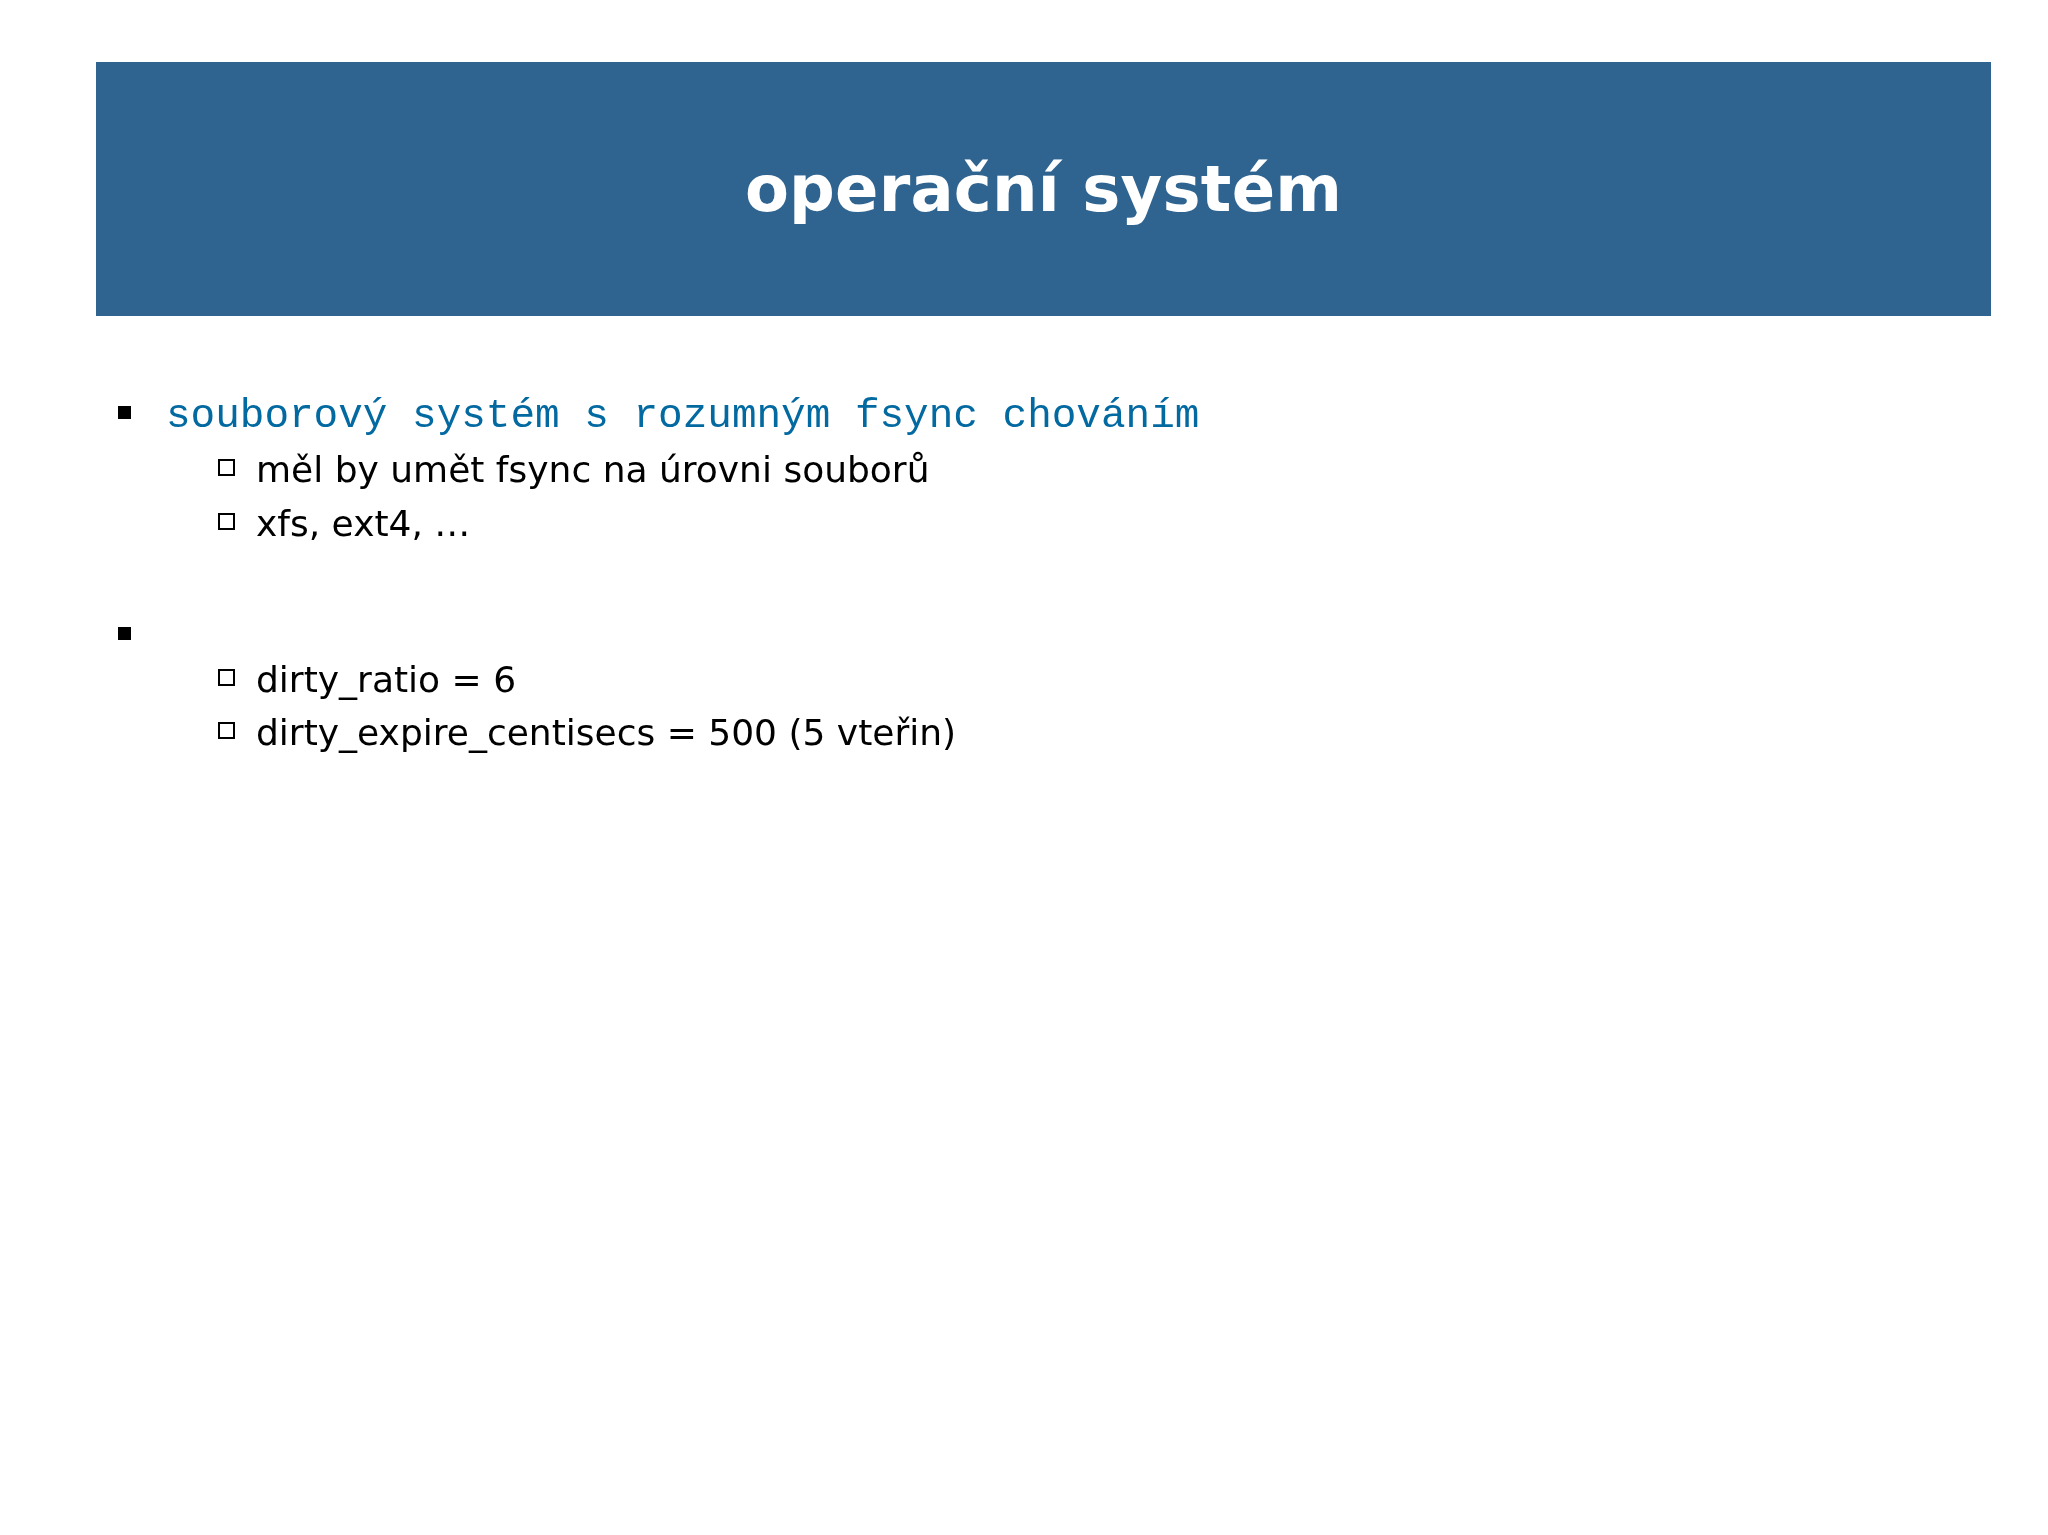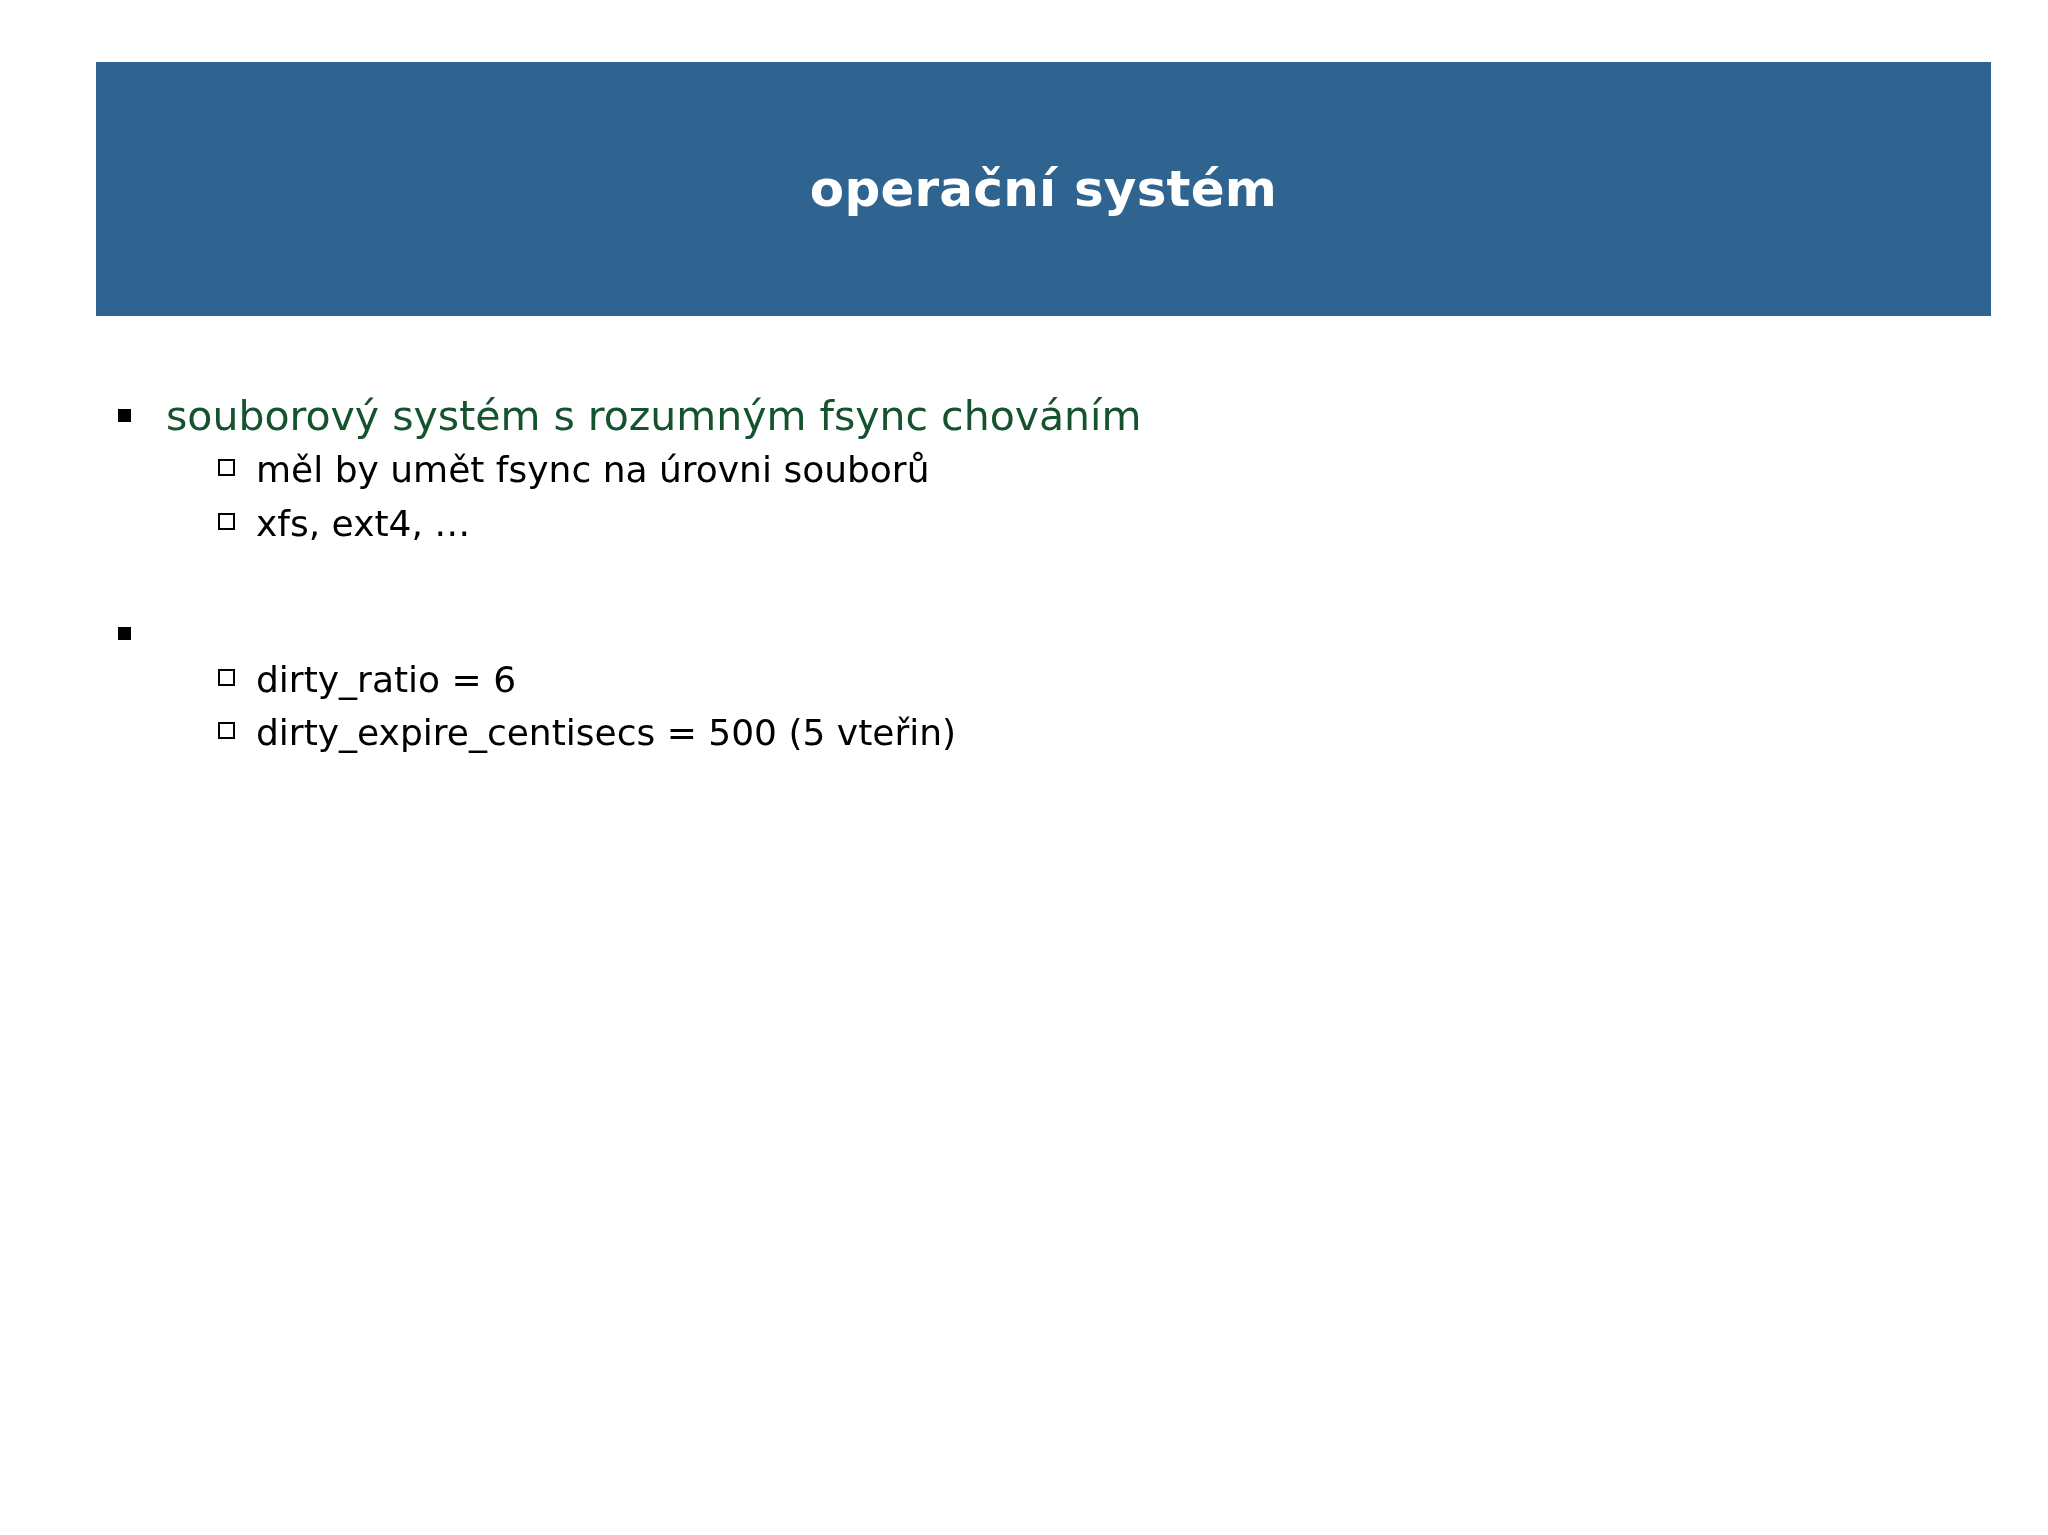--- a/index.html
+++ b/index.html
@@ -27,21 +27,21 @@
     width: 1895px;
     height: 254px;
     background: #2F6490;
     display: flex;
     align-items: center;
     justify-content: center;
     box-sizing: border-box;
   }
   .title-text {
     color: #ffffff;
-    font-size: 50px;
+    font-size: 64px;
     font-weight: bold;
     line-height: 1.1;
     letter-spacing: 0.2px;
     text-align: center;
     white-space: nowrap;
   }
   
   .body-area {
     position: absolute;
     left: 96px;
@@ -58,24 +58,25 @@
     flex: 0 0 auto;
     width: 70px;
     color: #000000;
     font-size: 24px;
     line-height: 1;
     padding-left: 22px;
     box-sizing: border-box;
     transform: translateY(-8px);
   }
   .bullet-l1 .text {
-    color: #14532d;
+    color: #0369a1;
     font-size: 41px;
     line-height: 1.28;
     white-space: pre;
+    font-family: Liberation Mono, monospace;
   }
   .bullet-l2 {
     display: flex;
     align-items: baseline;
     margin: 0 0 6px 0;
     padding: 0;
   }
   .bullet-l2 .marker {
     flex: 0 0 auto;
     width: 160px;

